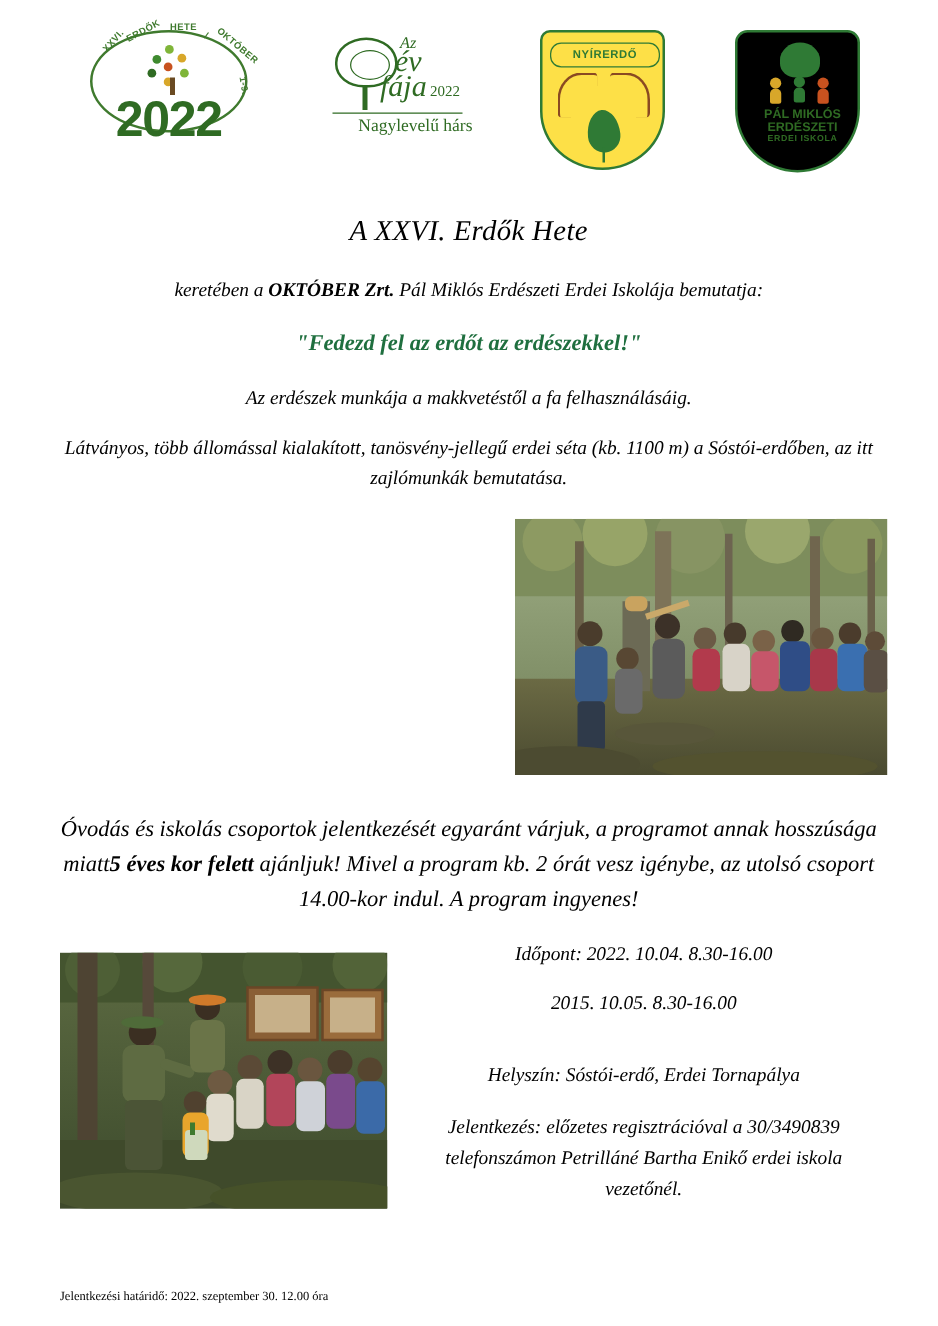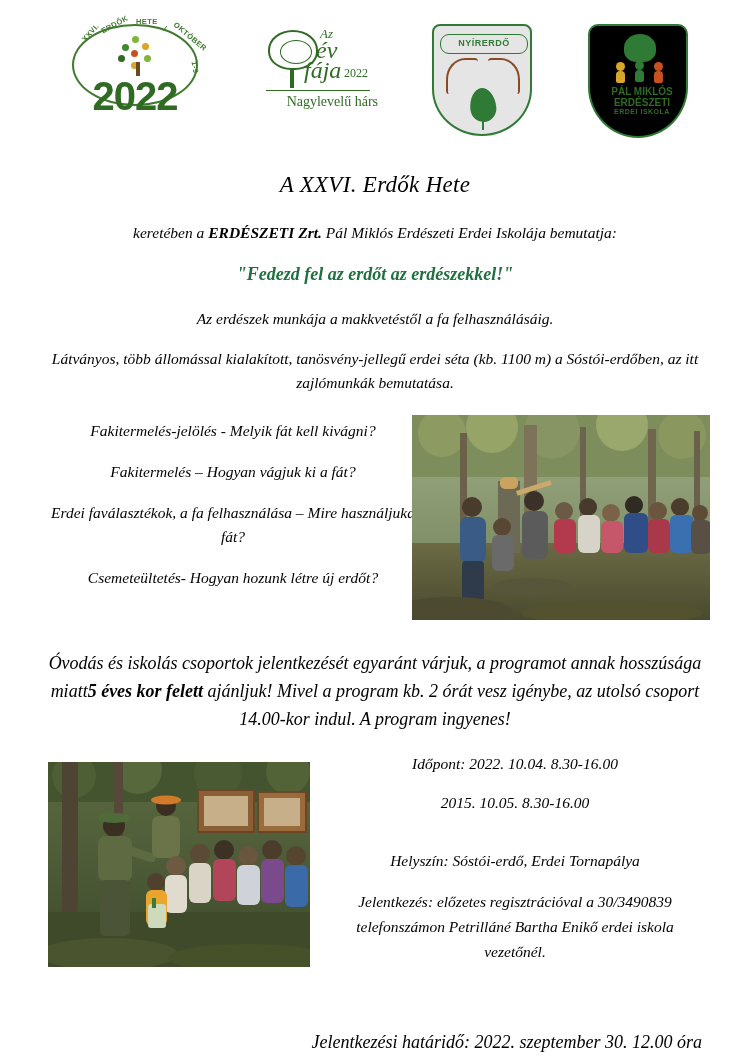--- a/index.html
+++ b/index.html
@@ -178,21 +178,21 @@
     height: 118px;
     position: relative;
   }
   .shield {
     position: absolute;
     left: 6px; top: 2px;
     width: 100px; height: 112px;
     border: 2px solid #2f7a35;
     border-radius: 8px 8px 50% 50% / 8px 8px 42% 42%;
     box-sizing: border-box;
-    background: #e5e5e5;
+    background: #fde047;
   }
   .shield .band {
     position: absolute;
     left: 6px; top: 8px;
     width: 86px; height: 18px;
     border: 1.5px solid #2f7a35;
     border-radius: 9px;
     font-family: "Liberation Sans", sans-serif;
     font-size: 9px;
     font-weight: bold;
@@ -382,23 +382,22 @@
     margin-left: 280px;
     text-align: center;
     font-size: 15.5px;
     font-style: italic;
     line-height: 1.9;
   }
   .right-col .gap { height: 18px; }
   .right-col .blk { margin-bottom: 16px; line-height: 1.6; }
 
   .deadline {
-    text-align: right;
-    font-size: 18px;
-    font-style: italic;
+    text-align: left;
+    font-size: 10px;
     margin-top: 10px;
   }
 
   
   .ph-canvas { width: 100%; height: 100%; display: block; }
 </style>
 </head>
 <body>
 
 <div class="page">
@@ -471,36 +470,30 @@
         <div class="pm-sub">ERDEI   ISKOLA</div>
       </div>
     </div>
   </div>
 
   <div class="content">
 
     <div class="title">A XXVI. Erdők Hete</div>
 
     <div class="lead">
-      <span>keretében a </span><b>ERDÉSZETI Zrt.</b><span> Pál Miklós Erdészeti Erdei Iskolája bemutatja:</span>
+      <span>keretében a </span><b>OKTÓBER Zrt.</b><span> Pál Miklós Erdészeti Erdei Iskolája bemutatja:</span>
     </div>
 
     <div class="slogan">"Fedezd fel az erdőt az erdészekkel!"</div>
 
     <div class="para">Az erdészek munkája a makkvetéstől a fa felhasználásáig.</div>
 
     <div class="para" style="margin-top:16px;">Látványos, több állomással kialakított, tanösvény-jellegű erdei séta (kb. 1100 m) a Sóstói-erdőben, az itt zajlómunkák bemutatása.</div>
 
     <div class="qa-block">
-      <div class="questions">
-        <div>Fakitermelés-jelölés - Melyik fát kell kivágni?</div>
-        <div>Fakitermelés – Hogyan vágjuk ki a fát?</div>
-        <div>Erdei faválasztékok, a fa felhasználása – Mire használjuka fát?</div>
-        <div>Csemeteültetés- Hogyan hozunk létre új erdőt?</div>
-      </div>
 
       <div class="photo photo-1">
         <svg class="ph-canvas" viewBox="0 0 298 205" preserveAspectRatio="none">
           <defs>
             <linearGradient id="sky1" x1="0" y1="0" x2="0" y2="1">
               <stop offset="0%" stop-color="#9fae86"></stop>
               <stop offset="100%" stop-color="#6f7e56"></stop>
             </linearGradient>
             <linearGradient id="ground1" x1="0" y1="0" x2="0" y2="1">
               <stop offset="0%" stop-color="#6b6a44"></stop>

